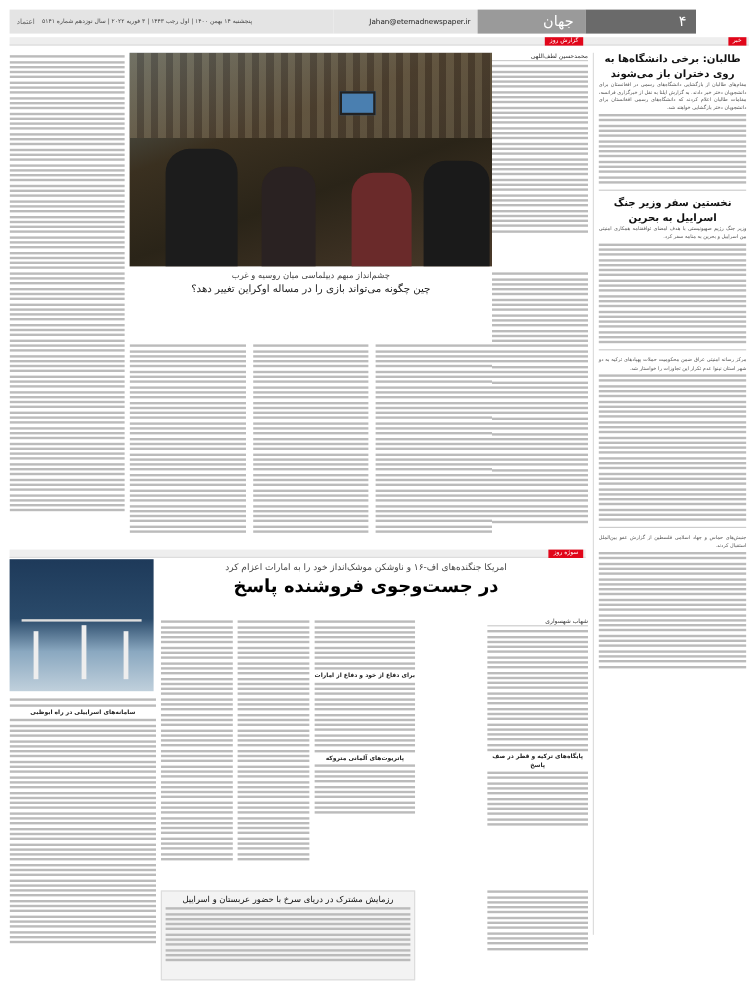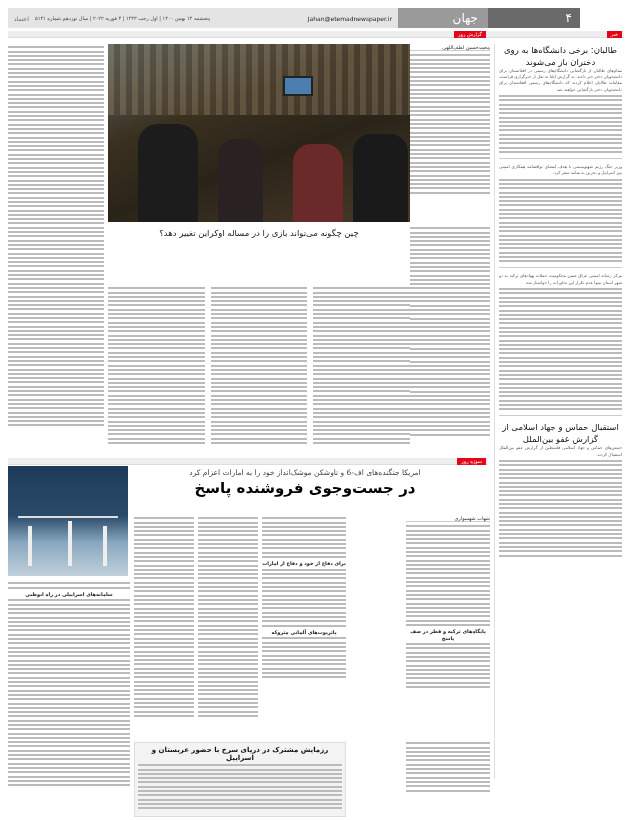--- a/index.html
+++ b/index.html
@@ -6,21 +6,21 @@
 body{width:630px;height:820px;background:#fff;font-family:"DejaVu Sans",sans-serif;overflow:hidden;position:relative;direction:rtl}
 .topbar{position:absolute;left:8px;top:8px;width:572px;height:20px;display:flex;direction:ltr}
 .topbar .meta{flex:1;background:#e4e4e4;display:flex;align-items:center;font-size:5px;color:#444;padding:0 6px;gap:6px}
 .topbar .email{width:120px;background:#e4e4e4;font-size:6px;color:#222;display:flex;align-items:center;justify-content:flex-end;padding-right:6px}
 .topbar .sec{width:90px;background:#9a9a9a;color:#fff;font-size:12px;display:flex;align-items:center;justify-content:flex-end;padding-right:10px}
 .topbar .pg{width:92px;background:#6a6a6a;color:#fff;font-size:12px;display:flex;align-items:center;justify-content:flex-end;padding-right:8px}
 .strip{position:absolute;left:8px;top:31px;width:616px;height:7px;background:#eee;border-bottom:1px solid #ddd}
 .tag{position:absolute;background:#e1061a;color:#fff;font-size:5px;padding:0 4px;height:7px;line-height:7px}
 .col{position:absolute;font-size:4.2px;line-height:6.2px;color:#555;text-align:justify;overflow:hidden}
 .col p{margin-bottom:2px}
-.h2{font-weight:normal;color:#111;text-align:center;line-height:12px}
+.h2{font-weight:bold;color:#111;text-align:center;line-height:12px}
 .photo{position:absolute;overflow:hidden}
 .lines span{display:block;height:2px;background:#bbb;margin:2.3px 0}
 </style>
 </head>
 <body>
 
 <div class="topbar">
   <div class="meta">
     <span style="font-size:6px;color:#666">اعتماد</span>
     <span>پنجشنبه ۱۴ بهمن ۱۴۰۰ | اول رجب ۱۴۴۳ | ۳ فوریه ۲۰۲۲ | سال نوزدهم شماره ۵۱۴۱</span>
@@ -46,20 +46,21 @@
       <span></span>
       <span></span>
       <span></span>
       <span></span>
       <span></span>
       <span></span>
       <span></span>
       <span></span>
     </div>
   <div style="height:1px;background:#ccc;margin:5px 0"></div>
+  <div class="h2" style="font-size:8.5px">نخستین سفر وزیر جنگ اسراییل به بحرین</div>
   <p>وزیر جنگ رژیم صهیونیستی با هدف امضای توافقنامه همکاری امنیتی بین اسراییل و بحرین به منامه سفر کرد.</p>
   <div class="lines">
       <span></span>
       <span></span>
       <span></span>
       <span></span>
       <span></span>
       <span></span>
       <span></span>
       <span></span>
@@ -103,21 +104,20 @@
       <span></span>
       <span></span>
       <span></span>
       <span></span>
       <span></span>
       <span></span>
       <span></span>
       <span></span>
     </div>
   <div style="height:1px;background:#ccc;margin:5px 0"></div>
-  <div class="h2" style="font-size:8.5px">استقبال حماس و جهاد اسلامی از گزارش عفو بین‌الملل</div>
   <p>جنبش‌های حماس و جهاد اسلامی فلسطین از گزارش عفو بین‌الملل استقبال کردند.</p>
   <div class="lines">
       <span></span>
       <span></span>
       <span></span>
       <span></span>
       <span></span>
       <span></span>
       <span></span>
       <span></span>
@@ -275,20 +275,21 @@
       <span></span>
       <span></span>
       <span></span>
       <span></span>
       <span></span>
       <span></span>
     </div>
 </div>
 
 <div style="position:absolute;left:108px;top:226px;width:302px;text-align:center">
+  <div style="font-size:7px;color:#444">چشم‌انداز مبهم دیپلماسی میان روسیه و غرب</div>
   <div style="font-size:8.5px;font-weight:normal;color:#222;margin-top:2px">چین چگونه می‌تواند بازی را در مساله اوکراین تغییر دهد؟</div>
 </div>
 
 <div class="col" style="left:108px;top:285px;width:302px;height:170px;display:flex;gap:6px;direction:rtl">
   <div class="lines" style="flex:1">
       <span></span>
       <span></span>
       <span></span>
       <span></span>
       <span></span>
@@ -455,21 +456,21 @@
       <span></span>
       <span></span>
       <span></span>
     </div>
 </div>
 
 <div class="strip" style="top:458px;left:8px;width:480px"></div>
 <div class="tag" style="right:144px;top:458px">سوژه روز</div>
 
 <div style="position:absolute;left:130px;top:468px;width:350px;text-align:center">
-  <div style="font-size:7.5px;color:#444">امریکا جنگنده‌های اف-6 و ناوشکن موشک‌انداز خود را به امارات اعزام کرد</div>
+  <div style="font-size:7.5px;color:#444">امریکا جنگنده‌های اف-۱۶ و ناوشکن موشک‌انداز خود را به امارات اعزام کرد</div>
   <div style="font-size:15px;font-weight:bold;color:#000;line-height:22px">در جست‌وجوی فروشنده پاسخ</div>
 </div>
 
 <div class="photo" style="left:8px;top:466px;width:120px;height:110px;background:linear-gradient(180deg,#1e3a5a 0%,#2a4a6a 45%,#8aa8c0 70%,#c0d0dc 100%)">
   <div style="position:absolute;left:10px;top:50px;width:100px;height:2px;background:#ddd"></div>
   <div style="position:absolute;left:20px;top:60px;width:4px;height:40px;background:#eee"></div>
   <div style="position:absolute;left:60px;top:55px;width:4px;height:45px;background:#eee"></div>
   <div style="position:absolute;left:95px;top:60px;width:4px;height:40px;background:#eee"></div>
 </div>
 
@@ -711,21 +712,21 @@
       <span></span>
       <span></span>
       <span></span>
       <span></span>
       <span></span>
       <span></span>
     </div>
 </div>
 
 <div style="position:absolute;left:134px;top:742px;width:212px;height:75px;background:#f3f3f3;border:1px solid #ddd;padding:3px">
-  <div style="font-size:7px;font-weight:bold;color:#111;text-align:center">رزمایش مشترک در دریای سرخ با حضور عربستان و اسراییل</div>
+  <div style="font-size:7px;font-weight:normal;color:#111;text-align:center">رزمایش مشترک در دریای سرخ با حضور عربستان و اسراییل</div>
   <div class="lines">
       <span></span>
       <span></span>
       <span></span>
       <span></span>
       <span></span>
       <span></span>
       <span></span>
       <span></span>
       <span></span>

